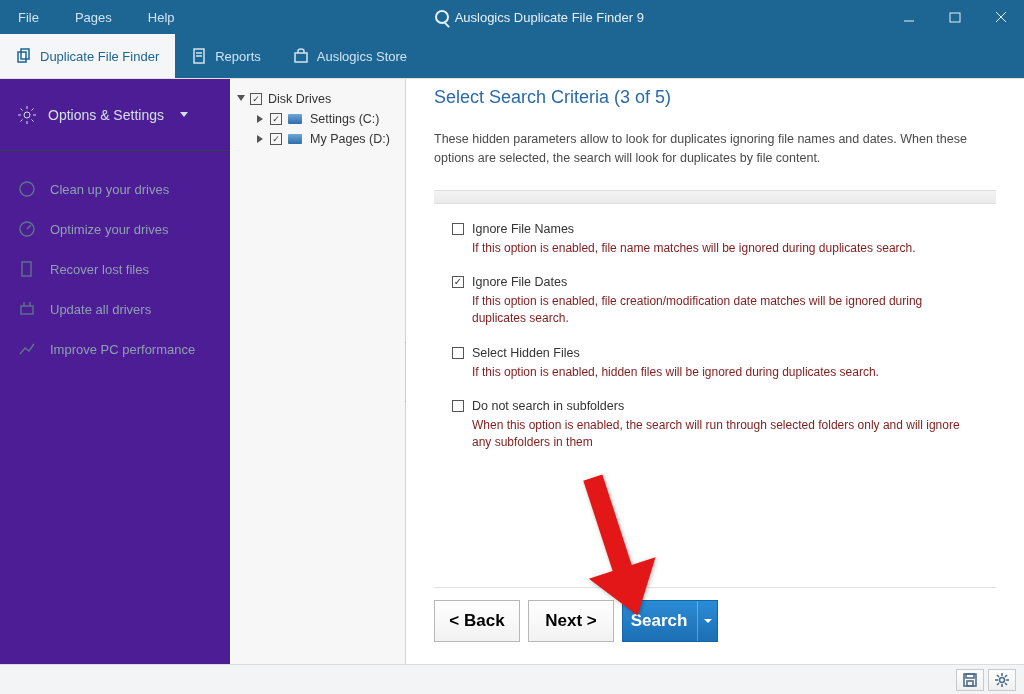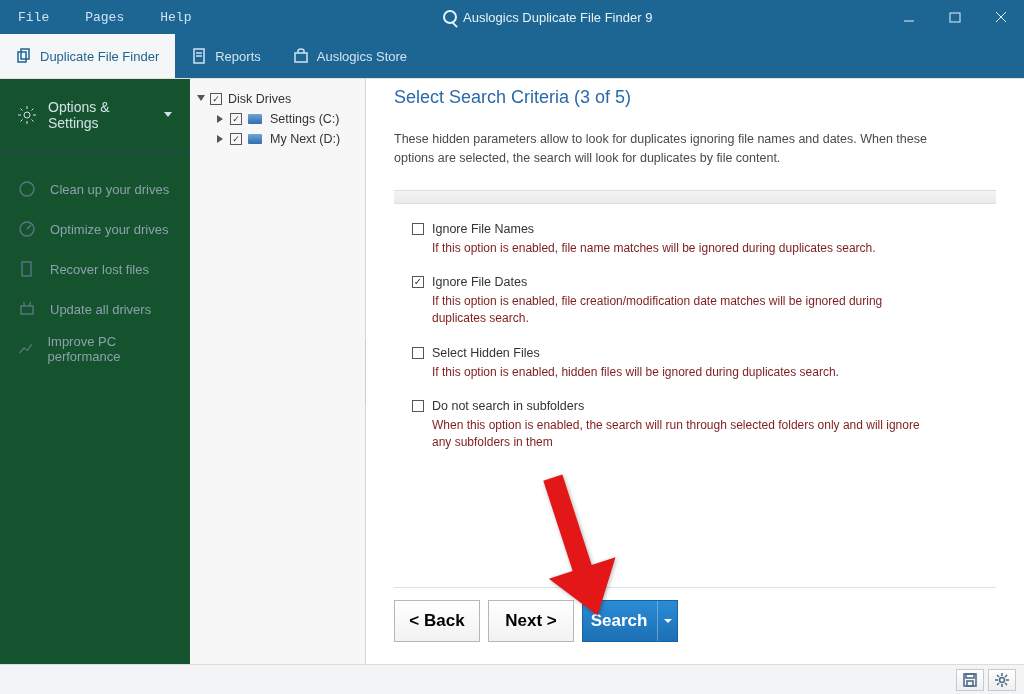--- a/index.html
+++ b/index.html
@@ -1,39 +1,39 @@
 <!DOCTYPE html>
 <html><head>
 <meta charset="utf-8">
 <style>
   * { box-sizing: border-box; margin: 0; padding: 0; font-family: "Segoe UI", Arial, sans-serif; }
   html, body { width: 1024px; height: 694px; overflow: hidden; background: #f0f0f0; }
 
   
   .titlebar { height: 34px; background: #1d6592; color: #cfe4f2; display: flex; align-items: stretch; font-size: 13px; }
   .menu-items { display: flex; align-items: center; }
-  .menu-item { padding: 0 18px; height: 100%; display: flex; align-items: center; cursor: default; font-family: Liberation Mono, monospace; }
+  .menu-item { padding: 0 18px; height: 100%; display: flex; align-items: center; cursor: default; }
   .title-center { flex: 1; display: flex; align-items: center; justify-content: center; color: #e6f1f8; gap: 6px; }
   .title-center .tlogo { width: 14px; height: 14px; border: 2px solid #e6f1f8; border-radius: 50%; position: relative; }
   .title-center .tlogo::after { content:""; position:absolute; width:6px; height:2px; background:#e6f1f8; bottom:-4px; right:-3px; transform:rotate(45deg); }
   .win-btns { display:flex; }
   .win-btn { width:46px; display:flex; align-items:center; justify-content:center; color:#e6f1f8; }
   .win-btn svg { stroke:#e6f1f8; stroke-width:1; fill:none; }
 
   
   .ribbon { height: 44px; background:#1d6592; display:flex; align-items:flex-end; padding:0 0 0 0; }
   .ribbon-tab { height:44px; padding:0 16px; display:flex; align-items:center; gap:8px; color:#cfe4f2; font-size:13px; }
   .ribbon-tab.active { background:#f5f6f7; color:#1d6592; }
   .ribbon-tab .ic { width:16px; height:16px; display:inline-flex; }
   .ribbon-tab.active .ic svg * { stroke:#1d6592; }
   .ribbon-tab .ic svg * { stroke:#cfe4f2; fill:none; stroke-width:1.5; }
 
   
   .body { display:flex; height: calc(694px - 34px - 44px - 30px); border-top:1px solid #e0e0e0; }
-  .sidebar { width:190px; background:#14532d; color:#a8b8c2; display:flex; flex-direction:column; }
+  .sidebar { width:230px; background:#4c1d95; color:#a8b8c2; display:flex; flex-direction:column; }
   .side-head { height:72px; padding:0 18px; display:flex; align-items:center; gap:12px; border-bottom:1px solid #2a4354; font-size:14px; color:#d4e0e8; }
   .side-head .gear { width:18px; height:18px; position:relative; }
   .side-head .gear svg { width:18px; height:18px; }
   .side-head .caret { border-left:4px solid transparent; border-right:4px solid transparent; border-top:5px solid #d4e0e8; margin-left:4px; }
   .side-items { padding:18px 0; display:flex; flex-direction:column; }
   .side-item { height:40px; padding:0 18px; display:flex; align-items:center; gap:14px; font-size:13px; color:#8da1ae; }
   .side-item .sic { width:18px; height:18px; display:flex; align-items:center; justify-content:center; }
   .side-item .sic svg * { stroke:#5c7686; fill:none; stroke-width:1.4; }
 
   
@@ -232,21 +232,21 @@
         <span class="tlabel">Settings (C:)</span>
       </div>
       <div class="tnode tindent1">
         <span class="tarrow">
             <svg viewBox="0 0 8 8">
               <polygon points="0,0 6,4 0,8" fill="#555"></polygon>
             </svg>
           </span>
         <span class="tcheck checked"></span>
         <span class="drive-ic"></span>
-        <span class="tlabel">My Next (D:)</span>
+        <span class="tlabel">My Pages (D:)</span>
       </div>
     </div>
     <div class="divider-handle"></div>
   </div>
 
   <div class="main">
     <div class="page-title">Select Search Criteria (3 of 5)</div>
     <div class="desc">These hidden parameters allow to look for duplicates ignoring file names and dates. When these options are selected, the search will look for duplicates by file content.</div>
     <div class="sep-bar"></div>
 

